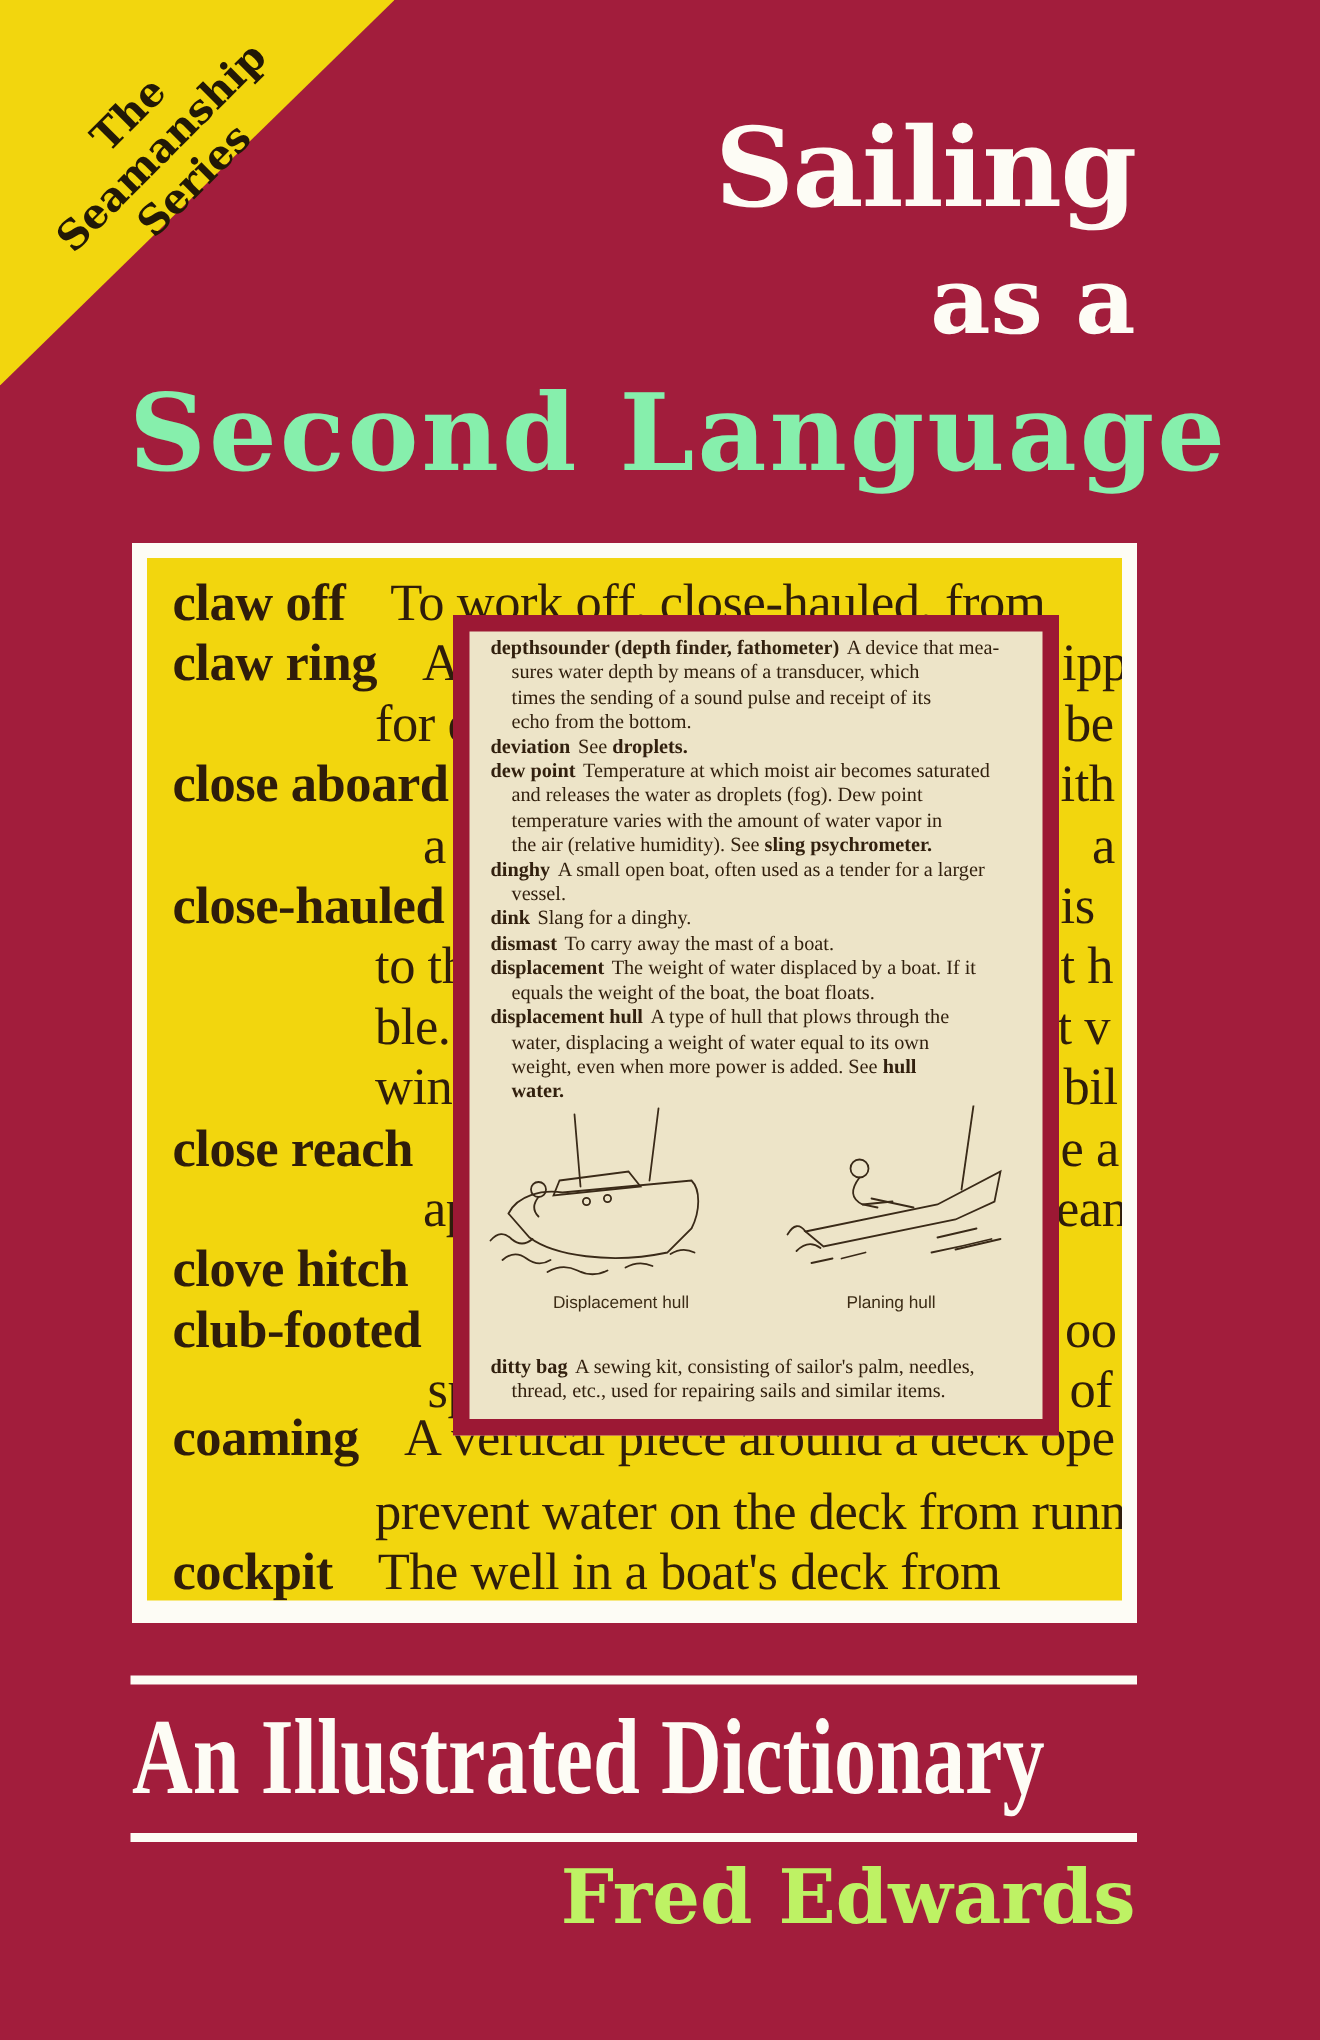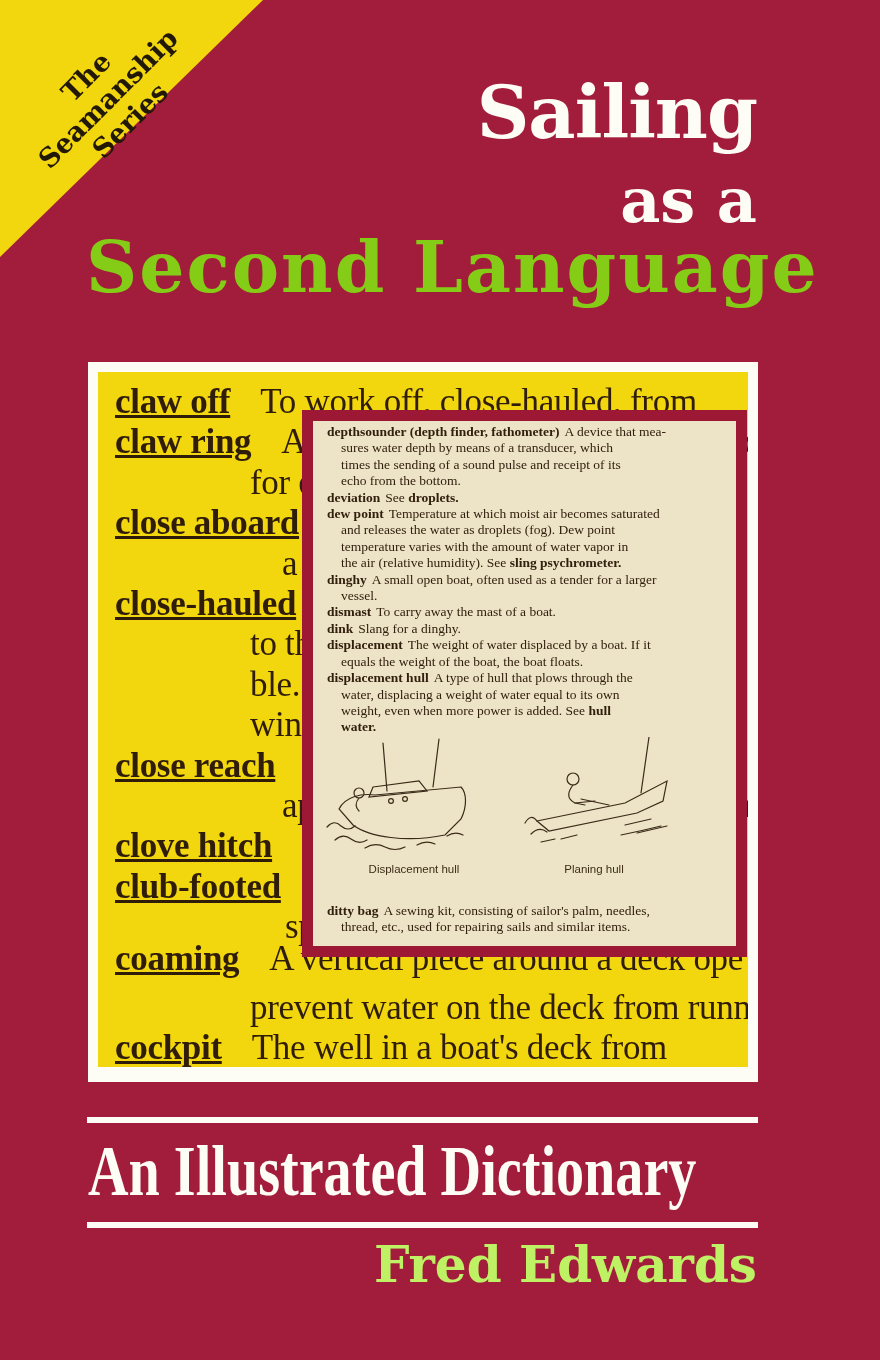--- a/index.html
+++ b/index.html
@@ -10,47 +10,47 @@
   .tri{position:absolute;left:0;top:0;width:263px;height:257px;background:#f2d60e;
        clip-path:polygon(0 0,100% 0,0 100%);}
   .series{position:absolute;left:8px;top:52px;width:200px;text-align:center;
           transform:rotate(-45deg);font:bold 27px/1.15 "DejaVu Serif",serif;color:#221806;}
 
   
   .t1{position:absolute;right:123px;top:76px;font:bold 73px/1 "DejaVu Serif",serif;
       color:#fdfcf5;white-space:nowrap;letter-spacing:-1px;}
   .t2{position:absolute;right:123px;top:170px;font:bold 62px/1 "DejaVu Serif",serif;
       color:#fdfcf5;white-space:nowrap;}
-  .t3{position:absolute;left:86px;top:232px;font:bold 71px/1 "DejaVu Serif",serif;
-      color:#84cc16;white-space:nowrap;letter-spacing:2px;}
+  .t3{position:absolute;left:86px;top:253px;font:bold 71px/1 "DejaVu Serif",serif;
+      color:#86efac;white-space:nowrap;letter-spacing:2px;}
 
   
   .frame{position:absolute;left:88px;top:362px;width:670px;height:720px;background:#fdfcf5;}
   .panel{position:absolute;left:98px;top:372px;width:650px;height:695px;background:#f2d60e;
          overflow:hidden;}
   .pl{position:absolute;white-space:nowrap;font:35px/38px "Liberation Serif",serif;
       color:#2f1d0a;letter-spacing:-0.3px;}
-  .hw{font-weight:bold;text-decoration:underline;}
+  .hw{font-weight:bold;}
   .hw:empty,.df:empty,.fr:empty{display:none;}
   .hw:not(:empty)+.df{margin-left:30px;text-align:center;}
   .fr{position:absolute;white-space:nowrap;font:35px/38px "Liberation Serif",serif;
       color:#2f1d0a;letter-spacing:-0.3px;text-align:right;}
   .p0{top:11px;left:17px}.p1{top:51px;left:17px}.p2{top:92px;left:152px}
   .p3{top:132px;left:17px}.p4{top:173px;left:184px}.p5{top:213px;left:17px}
   .p6{top:253px;left:152px}.p7{top:294px;left:152px}.p8{top:334px;left:152px}
   .p9{top:375px;left:17px}.p10{top:415px;left:184px}.p11{top:455px;left:17px}
   .p12{top:496px;left:17px}.p13{top:536px;left:187px}.p14{top:568px;left:17px}
   .p15{top:617px;left:152px}.p16{top:657px;left:17px}
   .f1{top:51px;left:610px}.f2{top:92px;left:612px}.f3{top:132px;left:609px}
   .f4{top:173px;left:630px}.f5{top:213px;left:609px}.f6{top:253px;left:609px}
   .f7{top:294px;left:607px}.f8{top:334px;left:611px}.f9{top:375px;left:609px}
   .f10{top:415px;left:606px}.f12{top:496px;left:612px}.f13{top:536px;left:615px}
 
   
-  .inset{position:absolute;left:302px;top:410px;width:445px;height:547px;box-sizing:border-box;
+  .inset{position:absolute;left:302px;top:410px;width:404px;height:547px;box-sizing:border-box;
          border:11px solid #9c1834;background:#ede4c8;overflow:hidden;}
   .itext{position:absolute;left:0;top:3px;right:0;}
   .il{white-space:nowrap;font:13.5px/16.4px "Liberation Serif",serif;color:#32200e;
       padding-left:14px;}
   .il.ind{padding-left:28px;}
   .ib{font-weight:bold;margin-right:5px;}
   .ib:empty{display:none;margin:0;}
   .isvg{position:absolute;left:8px;top:316px;}
   .cap{position:absolute;top:442px;font:11.5px "Liberation Sans",sans-serif;color:#3c2c16;
        text-align:center;width:150px;}
@@ -122,22 +122,22 @@
       <div class="il ind"><span>sures water depth by means of a transducer, which</span></div>
       <div class="il ind"><span>times the sending of a sound pulse and receipt of its</span></div>
       <div class="il ind"><span>echo from the bottom.</span></div>
       <div class="il"><b class="ib">deviation</b><span>See </span><b class="ib">droplets.</b></div>
       <div class="il"><b class="ib">dew point</b><span>Temperature at which moist air becomes saturated</span></div>
       <div class="il ind"><span>and releases the water as droplets (fog). Dew point</span></div>
       <div class="il ind"><span>temperature varies with the amount of water vapor in</span></div>
       <div class="il ind"><span>the air (relative humidity). See </span><b class="ib">sling psychrometer.</b></div>
       <div class="il"><b class="ib">dinghy</b><span>A small open boat, often used as a tender for a larger</span></div>
       <div class="il ind"><span>vessel.</span></div>
+      <div class="il"><b class="ib">dink</b><span>Slang for a dinghy.</span></div>
       <div class="il"><b class="ib">dismast</b><span>To carry away the mast of a boat.</span></div>
-      <div class="il"><b class="ib">dink</b><span>Slang for a dinghy.</span></div>
       <div class="il"><b class="ib">displacement</b><span>The weight of water displaced by a boat. If it</span></div>
       <div class="il ind"><span>equals the weight of the boat, the boat floats.</span></div>
       <div class="il"><b class="ib">displacement hull</b><span>A type of hull that plows through the</span></div>
       <div class="il ind"><span>water, displacing a weight of water equal to its own</span></div>
       <div class="il ind"><span>weight, even when more power is added. See </span><b class="ib">hull</b></div>
       <div class="il ind"><b class="ib">water.</b><span></span></div>
     </div>
 
     <svg class="isvg" width="368" height="124" viewBox="0 0 368 124">
 

